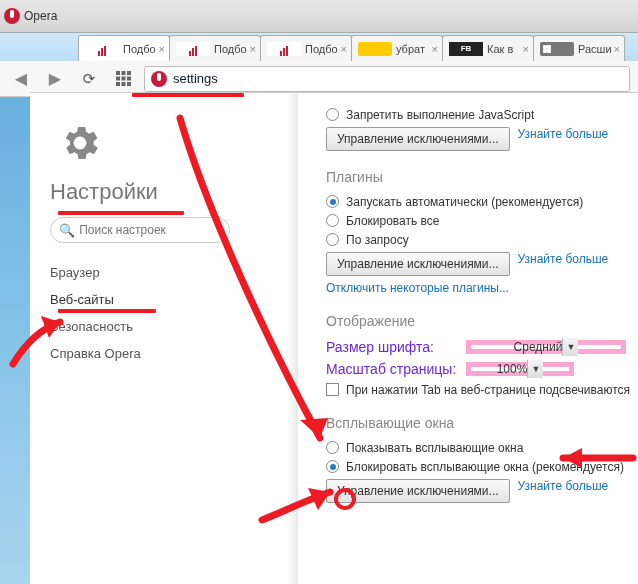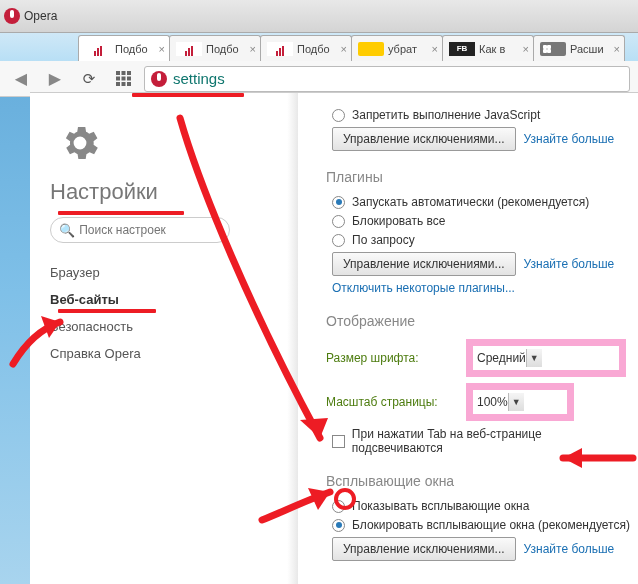--- a/index.html
+++ b/index.html
@@ -6,56 +6,56 @@
 body{width:638px;height:584px;overflow:hidden;background:linear-gradient(to bottom,#5fa8d8,#7fc0e8 50%,#a8d4ee);position:relative}
 .window{position:absolute;top:0;left:0;width:638px;height:584px}
 .titlebar{height:28px;background:linear-gradient(to bottom,#e8e8e8,#d4d4d4);display:flex;align-items:center;padding:16px 4px;border-bottom:1px solid #aaa}
 .app-icon{width:16px;height:16px;margin-right:4px;background:#c41e3a;border-radius:50%;position:relative}
 .app-icon::before{content:"";position:absolute;top:2px;left:6px;width:4px;height:8px;background:#fff;border-radius:2px}
 .app-name{font-size:12px;color:#333}
 .tabstrip{height:28px;display:flex;align-items:flex-end;padding-left:78px;background:linear-gradient(to bottom,#cfe8f7,#b8dff5)}
 .tab{height:26px;width:92px;background:#f5f5f5;border:1px solid #aaa;border-bottom:none;border-radius:3px 3px 0 0;display:flex;align-items:center;padding:0 6px;margin-right:-1px;font-size:11px;color:#444;overflow:hidden;white-space:nowrap;position:relative}
 .tab.active{background:#fff;z-index:2}
 .tab-close{position:absolute;right:4px;font-size:11px;color:#888}
-.tab-fav{width:26px;height:14px;margin-right:4px;flex-shrink:0}
+.tab-fav{width:34px;height:14px;margin-right:4px;flex-shrink:0}
 .fav-red{background:#fff;display:flex;align-items:flex-end;justify-content:center;gap:1px}
 .fav-red span{width:2px;background:#c41e3a}
 .fav-y{background:#fc0;border-radius:2px}
 .fav-fb{background:#222;color:#fff;font-size:8px;font-weight:bold;text-align:center;line-height:14px}
 .fav-ext{background:#777;border-radius:2px;position:relative}
 .fav-ext::before{content:"";position:absolute;top:3px;left:3px;width:4px;height:4px;background:#fff;border-radius:1px;box-shadow:4px 0 #fff,0 4px #fff,4px 4px #fff}
 .toolbar{height:36px;background:#f7f7f7;border-bottom:1px solid #ccc;display:flex;align-items:center;padding:0 8px;gap:8px}
 .nav-btn{width:26px;height:26px;display:flex;align-items:center;justify-content:center;border-radius:3px;color:#888;font-size:16px}
 .reload{font-size:15px;color:#555}
 .speed-dial{font-size:14px;color:#555}
 .addr-bar{flex:1;height:26px;background:#fff;border:1px solid #bbb;border-radius:3px;display:flex;align-items:center;padding:0 6px}
 .addr-icon{width:16px;height:16px;background:#c41e3a;border-radius:50%;margin-right:6px;position:relative}
 .addr-icon::before{content:"";position:absolute;top:2px;left:6px;width:4px;height:8px;background:#fff;border-radius:2px}
-.addr-text{font-size:15px;color:#0f766e}
+.addr-text{font-size:13px;color:#0f172a}
 .content{position:absolute;top:92px;left:30px;right:0;bottom:0;background:#fff;display:flex;border-top:1px solid #ccc}
 .sidebar{width:268px;background:linear-gradient(to right,#fff 96%,#e8e8e8);padding:20px 0 0 20px}
 .gear{width:44px;height:44px;margin:8px 0 14px 8px}
 .gear svg{width:44px;height:44px;fill:#888}
 .page-title{font-size:22px;color:#777;font-weight:normal;margin-bottom:12px}
 .search-box{width:180px;height:26px;border:1px solid #ccc;border-radius:13px;display:flex;align-items:center;padding:0 8px;margin-bottom:16px;background:#fff}
 .search-icon{color:#999;font-size:13px;margin-right:4px}
 .search-input{border:none;outline:none;font-size:12px;color:#999;width:140px;background:transparent}
 .side-item{display:block;padding:6px 0;font-size:13px;color:#555;cursor:pointer}
-.side-item.active{font-weight:bold;color:#333}
+.side-item.active{font-weight:normal;color:#333}
 .main{flex:1;padding:10px 0 0 28px;font-size:12px;color:#333;overflow:hidden}
-.opt-row{display:flex;align-items:center;margin:5px 6px}
+.opt-row{display:flex;margin:5px 0}
 .radio{width:13px;height:13px;border:1px solid #888;border-radius:50%;margin-right:7px;display:inline-flex;align-items:center;justify-content:center;background:#fff}
 .radio.checked::before{content:"";width:6px;height:6px;background:#2a7ab8;border-radius:50%}
 .check{width:13px;height:13px;border:1px solid #888;margin-right:7px;background:#fff}
 .btn{height:24px;padding:0 10px;background:linear-gradient(to bottom,#fafafa,#e3e3e3);border:1px solid #999;border-radius:2px;font-size:12px;color:#333;display:inline-flex;align-items:center}
 .link{color:#1a6fb3;text-decoration:none;font-size:12px}
 .section-head{font-size:14px;color:#888;margin:18px 0 10px 0}
 .form-row{display:flex;align-items:center;margin:6px 0}
-.form-label{width:140px;font-size:12px;color:#4d7c0f}
-.select{height:38px;width:160px;border:7px solid #f9a8d4;background:#fff;font-size:12px;padding:0 4px;display:flex;align-items:center;justify-content:flex-start}
+.form-label{width:140px;font-size:14px;color:#6d28d9}
+.select{height:14px;width:160px;border:5px solid #f9a8d4;background:#fff;font-size:12px;padding:0 4px;display:flex;align-items:center;justify-content:center}
 .select-arrow{font-size:9px;color:#444;width:16px;height:18px;border-left:1px solid #bbb;display:flex;align-items:center;justify-content:center;background:linear-gradient(to bottom,#f5f5f5,#ddd)}
 
 .ul-red{position:absolute;height:4px;background:#ed1c24;border-radius:1px}
 .arrow-svg{position:absolute;pointer-events:none}
 .arrow-svg path{stroke:#ed1c24;stroke-width:7;fill:none;stroke-linecap:round}
 .arrow-svg polygon{fill:#ed1c24}
 .circ{position:absolute;border:4px solid #ed1c24;border-radius:50%}
 </style>
 </head>
 <body>

